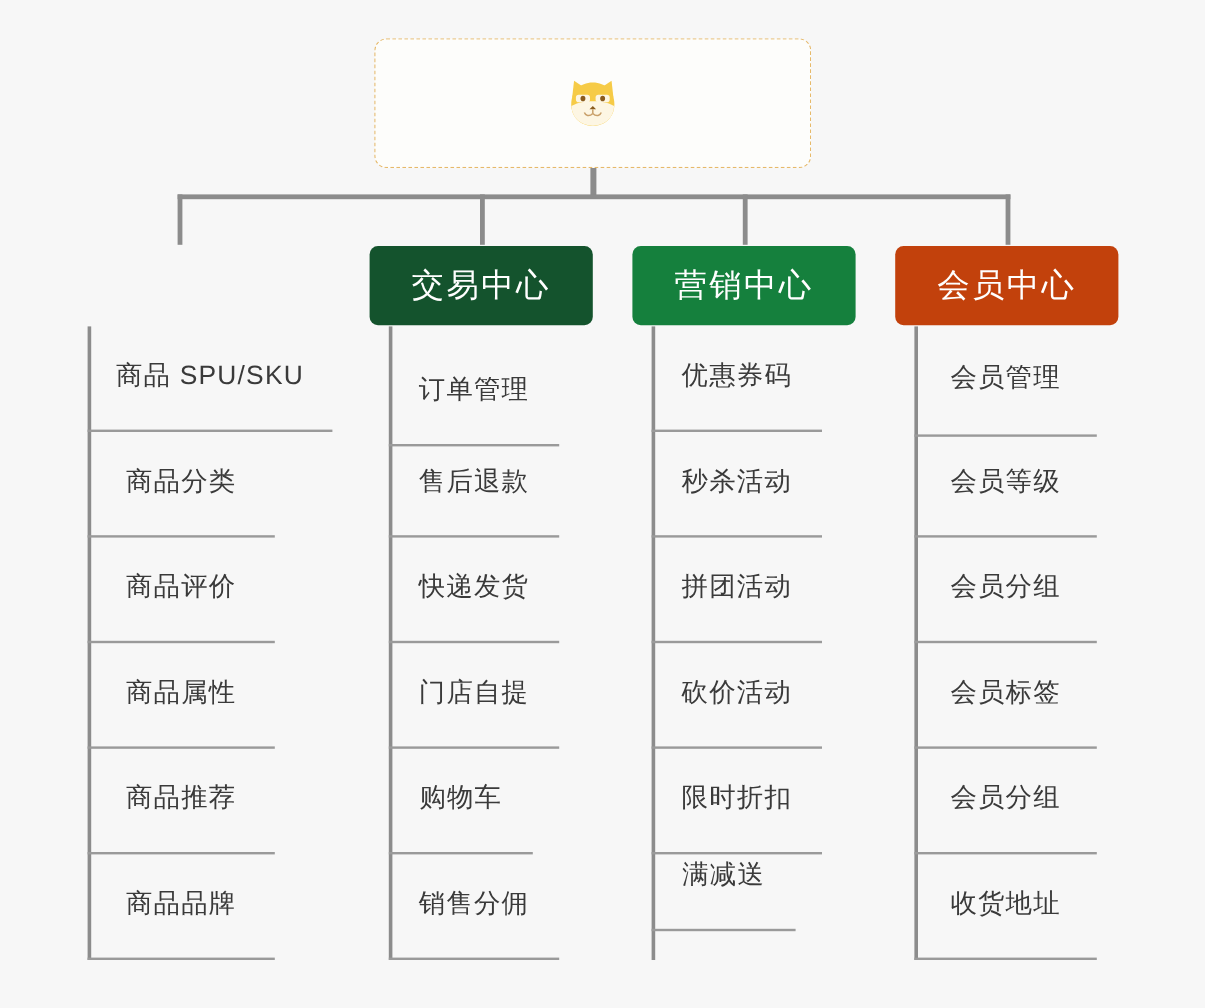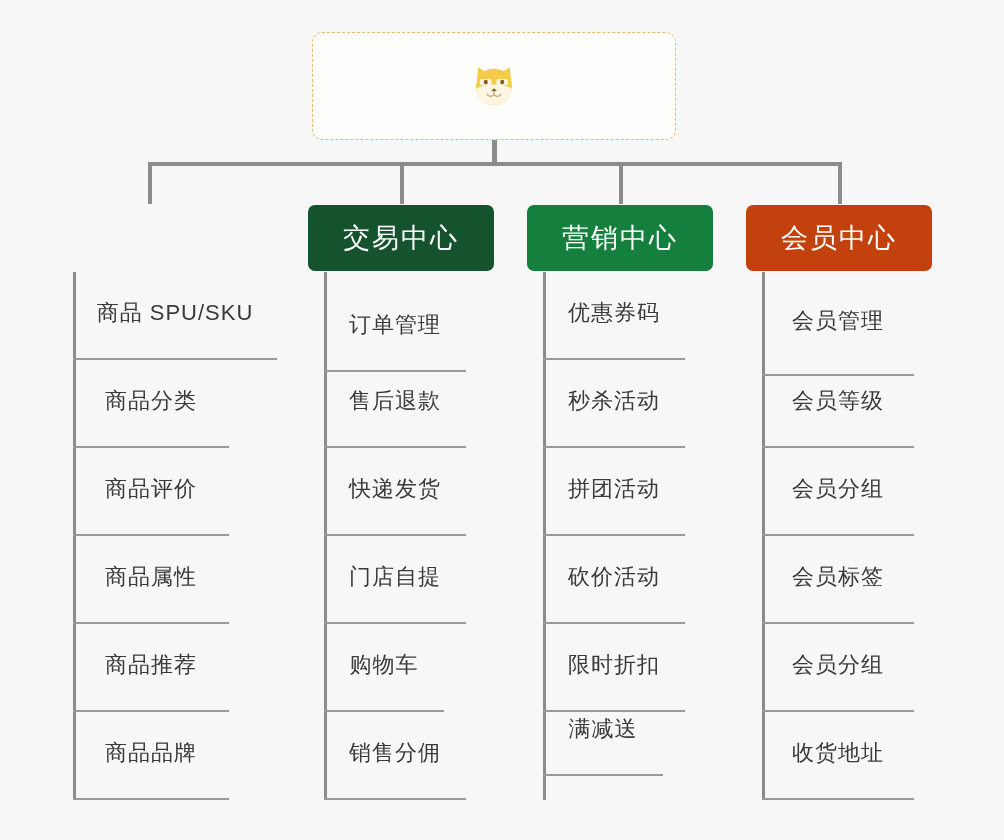--- a/index.html
+++ b/index.html
@@ -214,21 +214,21 @@
     <div class="leaf" style="top:352px; width:142px; height:88px;">
         <span class="leaf-label">限时折扣</span>
       </div>
     <div class="leaf" style="top:416px; width:120px; height:88px;">
         <span class="leaf-label">满减送</span>
       </div>
   </div>
 
   <div class="column" style="left: 762px; height: 528px;">
     <div class="trunk" style="background: rgb(140, 140, 140); height: 528px;"></div>
-    <div class="leaf" style="top:0px;   width:152px; height:104px;">
+    <div class="leaf" style="top:0px;   width:152px; height:92px;">
         <span class="leaf-label">会员管理</span>
       </div>
     <div class="leaf" style="top:88px;  width:152px; height:88px;">
         <span class="leaf-label">会员等级</span>
       </div>
     <div class="leaf" style="top:176px; width:152px; height:88px;">
         <span class="leaf-label">会员分组</span>
       </div>
     <div class="leaf" style="top:264px; width:152px; height:88px;">
         <span class="leaf-label">会员标签</span>

